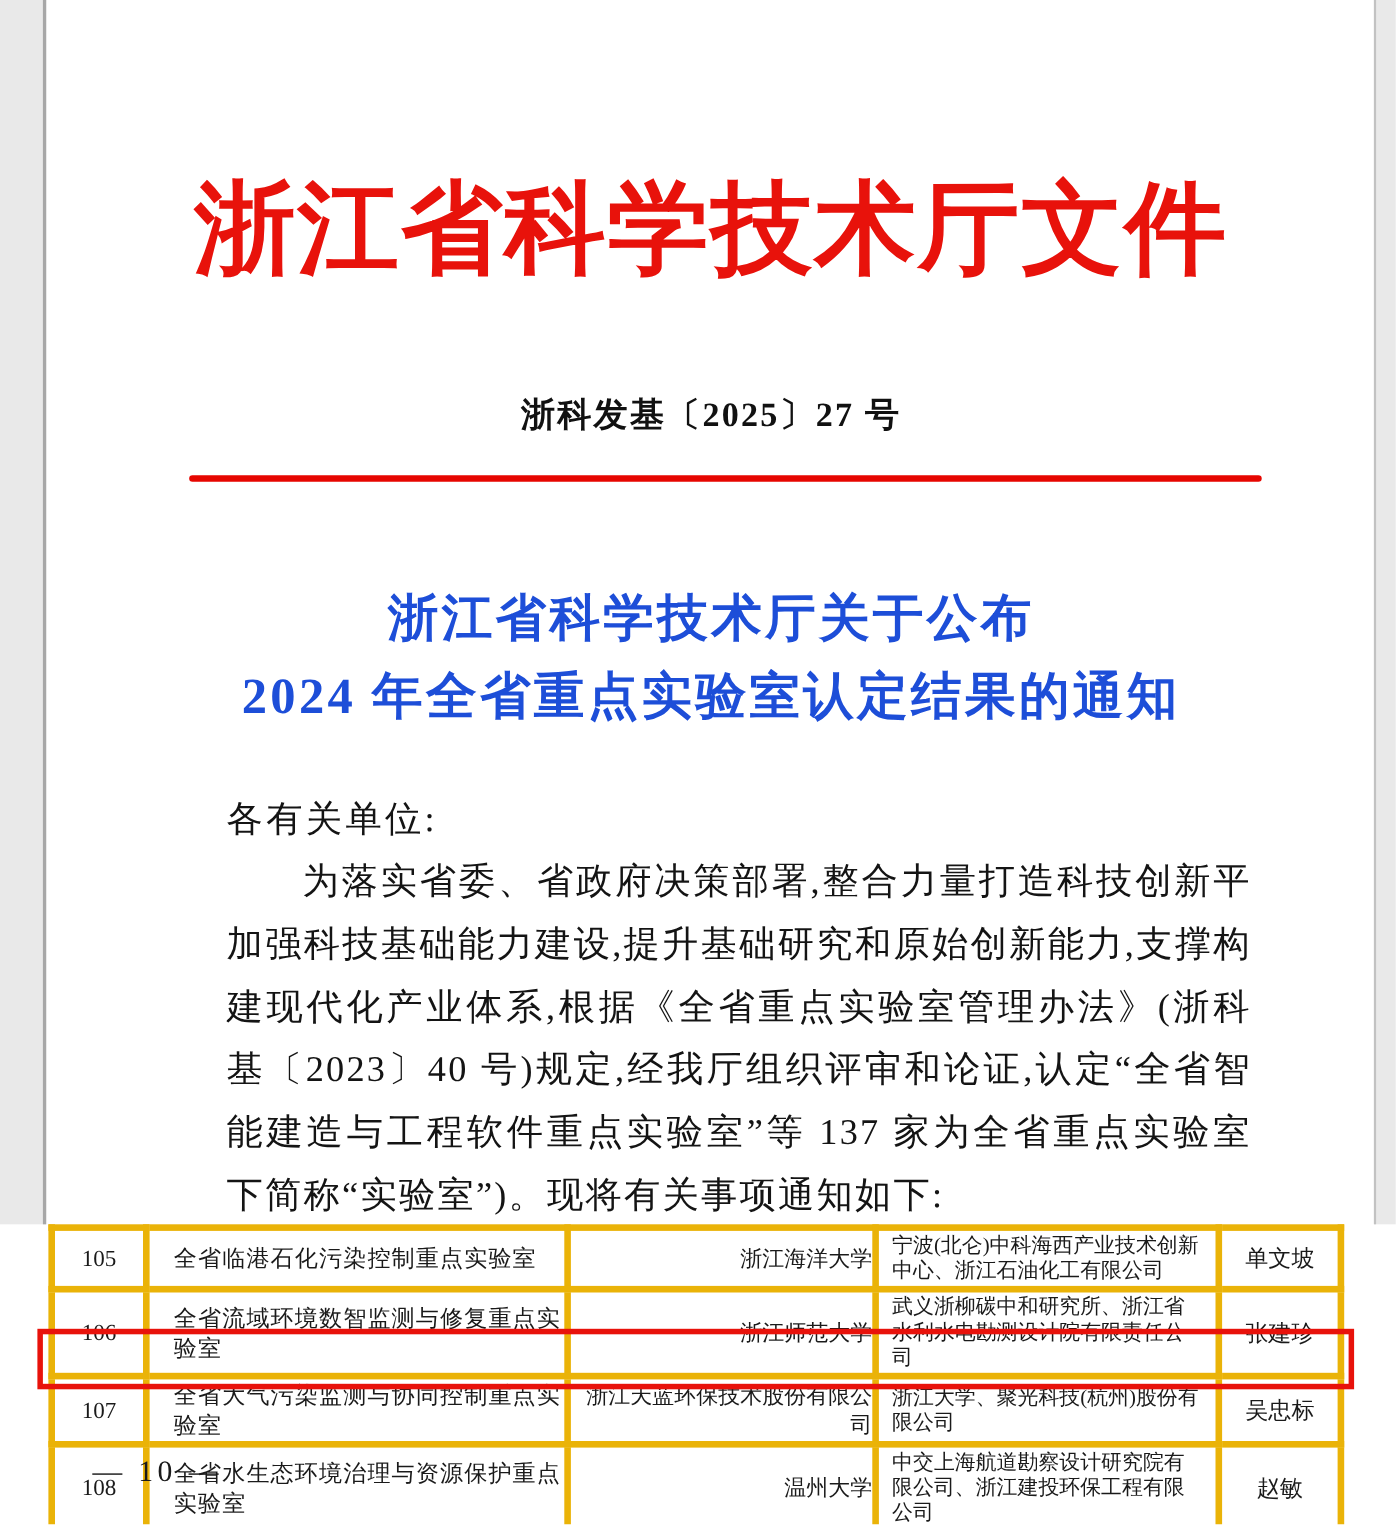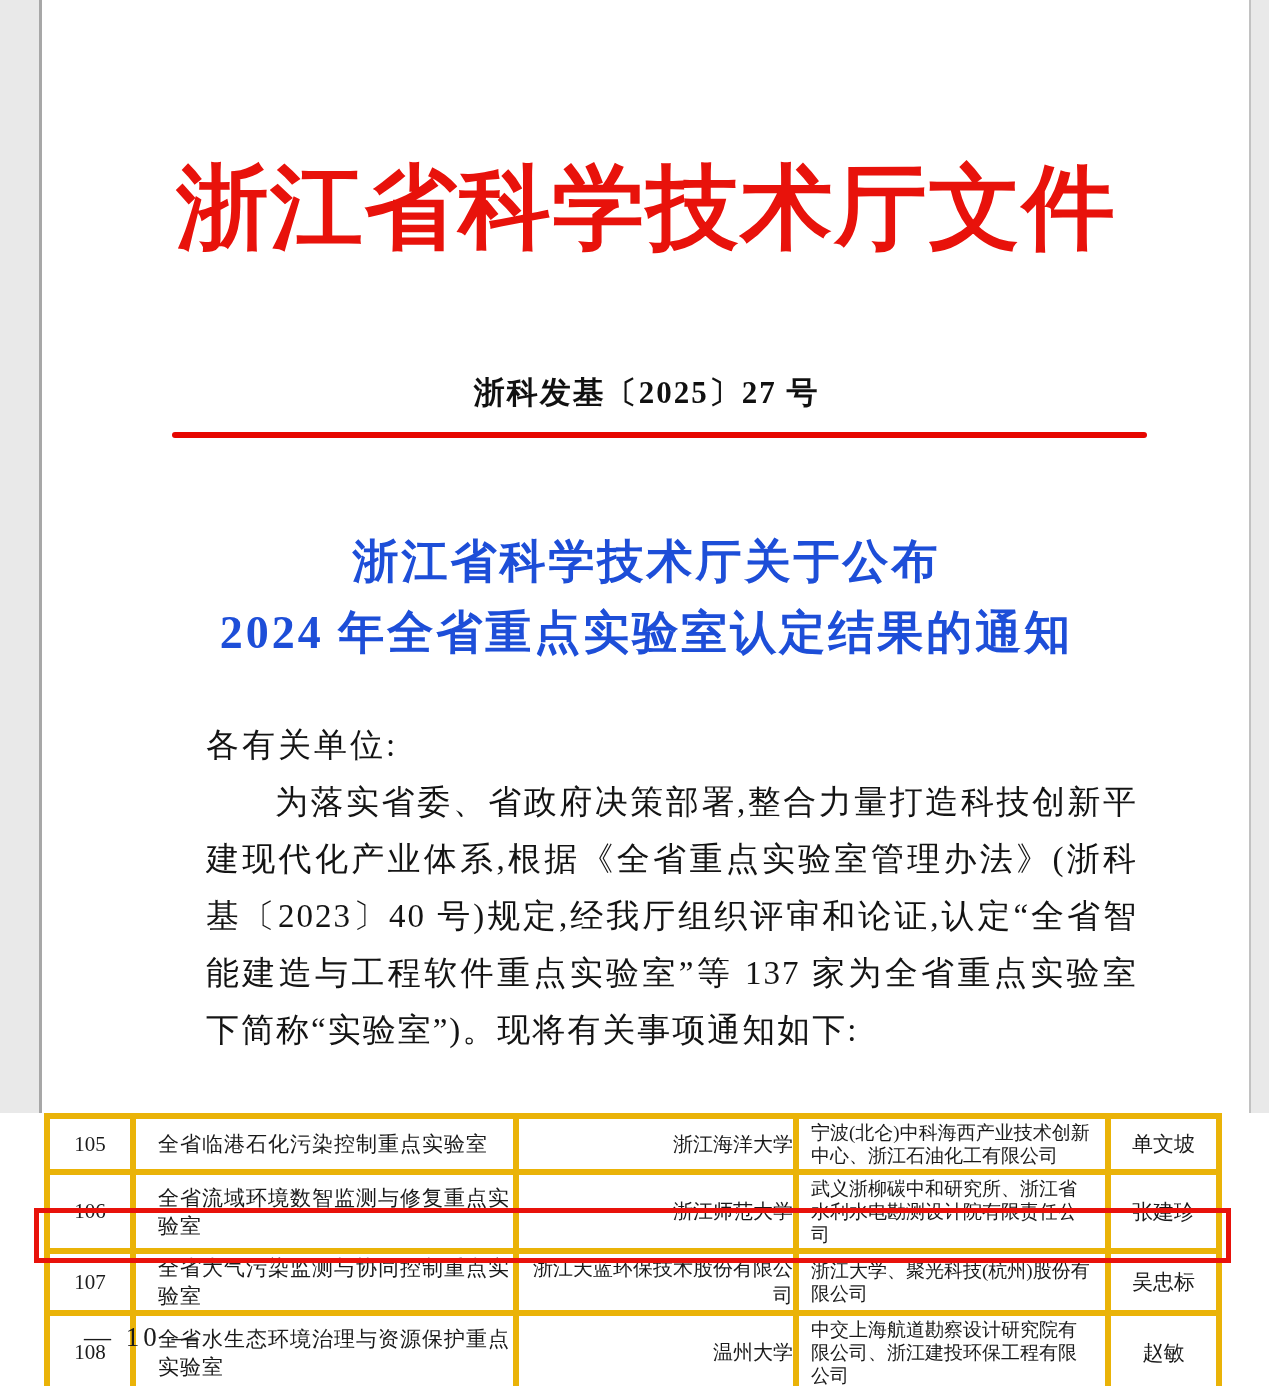--- a/index.html
+++ b/index.html
@@ -30,21 +30,21 @@
     text-align: center;
     font-size: 92px;
     font-weight: bold;
     letter-spacing: 2px;
     color: #e8120b;
     white-space: nowrap;
   }
   .doc-number {
     position: absolute;
     left: 44px;
-    top: 372px;
+    top: 356px;
     width: 1205px;
     text-align: center;
     font-size: 31px;
     font-weight: bold;
     color: #111111;
     letter-spacing: 2px;
   }
   .red-rule {
     position: absolute;
     left: 172px;
@@ -147,20 +147,21 @@
   <div class="red-header">浙江省科学技术厅文件</div>
   <div class="doc-number">浙科发基〔2025〕27 号</div>
   <div class="red-rule"></div>
 
   <div class="title-line l1">浙江省科学技术厅关于公布</div>
   <div class="title-line l2">2024 年全省重点实验室认定结果的通知</div>
 
   <div class="salutation">各有关单位:</div>
   <div class="body-paragraph" id="body-lines">
       <div class="body-line indent just">为落实省委、省政府决策部署,整合力量打造科技创新平台,</div>
+      <div class="body-line just">加强科技基础能力建设,提升基础研究和原始创新能力,支撑构</div>
       <div class="body-line just">建现代化产业体系,根据《全省重点实验室管理办法》(浙科发</div>
       <div class="body-line just">基〔2023〕40 号)规定,经我厅组织评审和论证,认定“全省智</div>
       <div class="body-line just">能建造与工程软件重点实验室”等 137 家为全省重点实验室(以</div>
       <div class="body-line">下简称“实验室”)。现将有关事项通知如下:</div>
     </div>
 
   <table class="labs">
     <colgroup>
       <col style="width:86px">
       <col style="width:383px">

